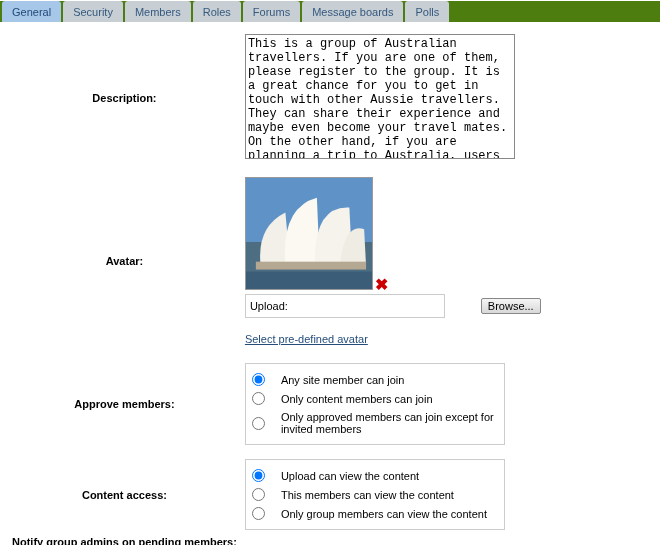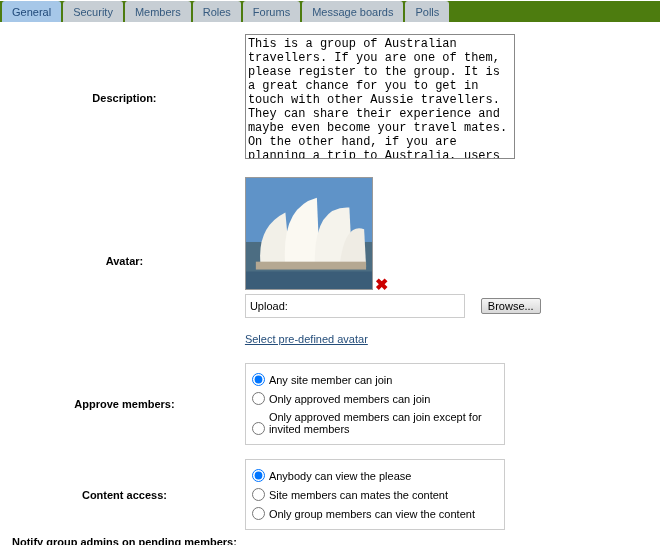--- a/index.html
+++ b/index.html
@@ -75,21 +75,21 @@
     color: #c00;
     font-weight: bold;
     cursor: pointer;
   }
   .upload-row {
     display: flex;
     align-items: center;
     gap: 6px;
     border: 1px solid #ccc;
     padding: 3px 4px;
-    width: 220px;
+    width: 200px;
     margin-top: 4px;
   }
   .upload-row .ul { font-size: 11px; }
   .upload-row input[type="text"] {
     flex: 1;
     height: 14px;
     border: none;
     background: transparent;
   }
   .upload-row button {
@@ -108,22 +108,22 @@
     display: inline-block;
     margin-top: 15px;
   }
   .option-box {
     border: 1px solid #ccc;
     width: 260px;
     padding: 6px 6px;
   }
   .option-row {
     display: flex;
-    align-items: flex-end;
-    gap: 4px;
+    align-items: center;
+    gap: 16px;
     font-size: 11px;
     padding: 3px 0;
   }
   input[type="radio"], input[type="checkbox"] { margin: 0; }
 </style>
 </head>
 <body>
 
 <div class="wrap">
   <div class="tabs">
@@ -183,43 +183,43 @@
       <tr>
         <td class="label labeltall">Approve members:</td>
         <td>
           <div class="option-box">
             <label class="option-row">
               <input type="radio" name="approve" checked="" style="">
               <span>Any site member can join</span>
             </label>
             <label class="option-row">
               <input type="radio" name="approve" style="">
-              <span>Only approved members can join</span>
+              <span>Only content members can join</span>
             </label>
             <label class="option-row">
               <input type="radio" name="approve" style="">
               <span>Only approved members can join except for invited members</span>
             </label>
           </div>
         </td>
       </tr>
       <tr>
             <td colspan="2" style="height:8px"></td>
           </tr>
       <tr>
         <td class="label labeltall">Content access:</td>
         <td>
           <div class="option-box">
             <label class="option-row">
               <input type="radio" name="access" checked="" style="">
-              <span>Anybody can view the please</span>
+              <span>Upload can view the content</span>
             </label>
             <label class="option-row">
               <input type="radio" name="access" style="">
-              <span>Site members can mates the content</span>
+              <span>This members can view the content</span>
             </label>
             <label class="option-row">
               <input type="radio" name="access" style="">
               <span>Only group members can view the content</span>
             </label>
           </div>
         </td>
       </tr>
       <tr>
         <td class="label">Notify group admins on pending members:</td>

